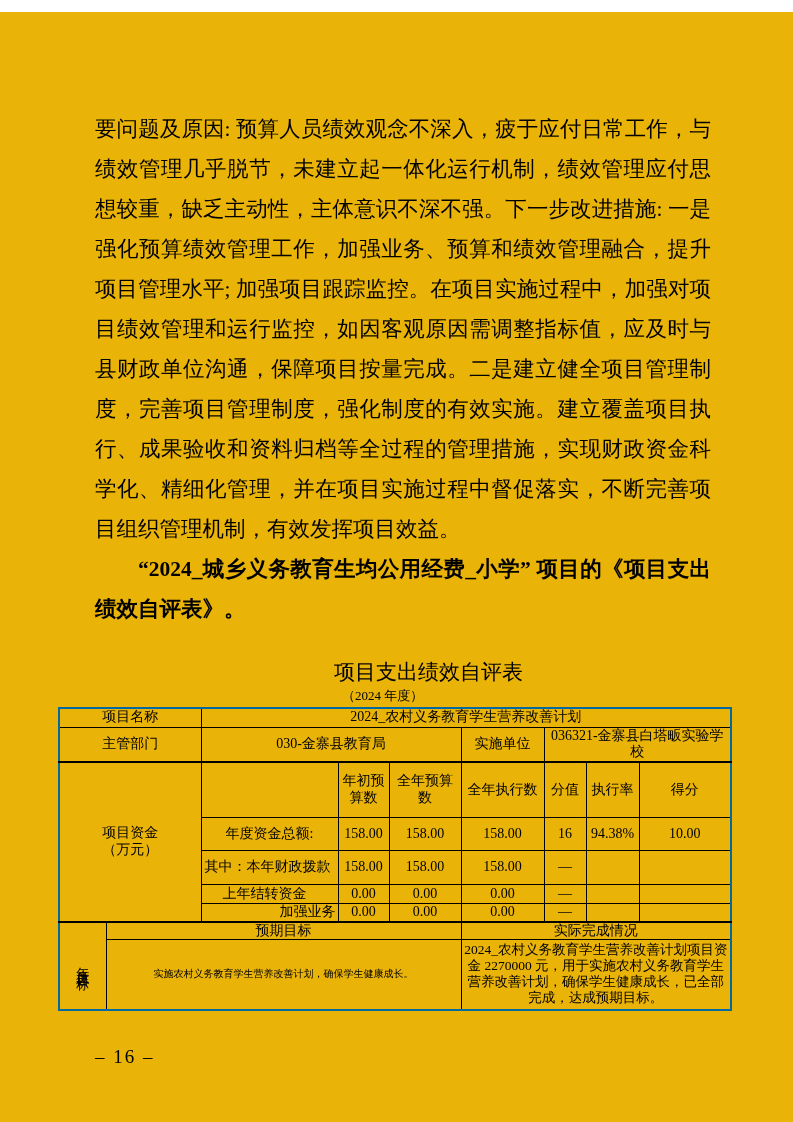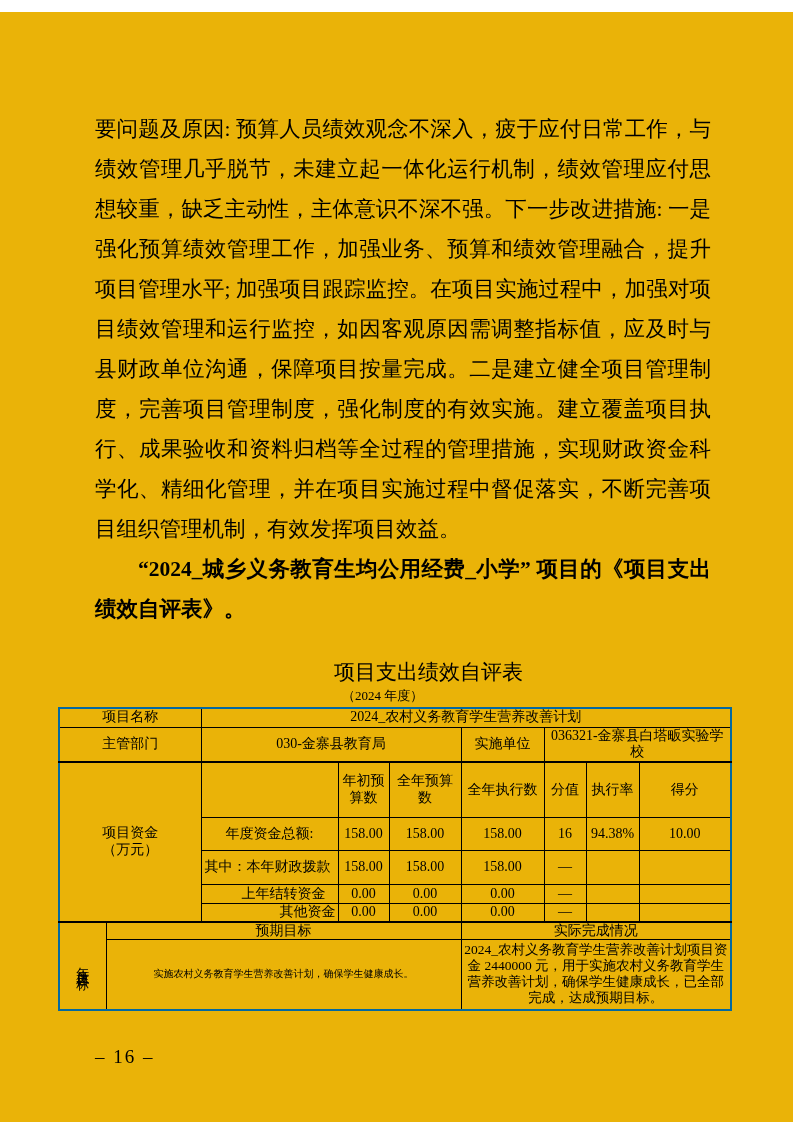--- a/index.html
+++ b/index.html
@@ -58,21 +58,21 @@
     writing-mode:vertical-lr; text-orientation:upright;
     display:inline-block; font-size:13px; letter-spacing:2px; line-height:1;
   }
   .num { word-break:break-all; }
   .c-init, .c-rate { padding:0 7px; }
   .c-ann, .c-exec { padding:0 5px; }
   .c-pts, .c-score { padding:0 2px; }
 
   .r4 .rowlab { text-align:center; }
   .r5 .rowlab { text-align:left; padding:0 3px;margin-left:43px; }
-  .r6 .rowlab { text-align:right; padding-right:12px;margin-top:23px; }
+  .r6 .rowlab { padding-right:12px;margin-top:23px; }
   .r7 .rowlab { text-align:right; padding-right:2px; }
 
   .goal-exp { font-size:10px; padding:0 4px; }
   .goal-act {
     font-size:13.5px; text-align:justify; vertical-align:top;
     padding:2px 10px; line-height:16.5px;
   }
 
   .pagenum {
     position:absolute; left:95px; top:1034px;
@@ -147,35 +147,35 @@
       <tr class="r6">
         <td class="rowlab">上年结转资金</td>
         <td class="c-init num">0.00</td>
         <td class="c-ann num">0.00</td>
         <td class="c-exec num">0.00</td>
         <td class="c-pts num">—</td>
         <td class="c-rate num"></td>
         <td class="c-score num"></td>
       </tr>
       <tr class="r7">
-        <td class="rowlab">其他资金</td>
+        <td class="rowlab">加强业务</td>
         <td class="c-init num">0.00</td>
         <td class="c-ann num">0.00</td>
         <td class="c-exec num">0.00</td>
         <td class="c-pts num">—</td>
         <td class="c-rate num"></td>
         <td class="c-score num"></td>
       </tr>
       <tr class="r8">
         <td rowspan="2" class="vert"><span>年度总体目标</span></td>
         <td colspan="4">预期目标</td>
         <td colspan="4">实际完成情况</td>
       </tr>
       <tr class="r9">
         <td colspan="4" class="goal-exp">实施农村义务教育学生营养改善计划，确保学生健康成长。</td>
-        <td colspan="4" class="goal-act">2024_农村义务教育学生营养改善计划项目资金 2440000 元，用于实施农村义务教育学生营养改善计划，确保学生健康成长，已全部完成，达成预期目标。</td>
+        <td colspan="4" class="goal-act">2024_农村义务教育学生营养改善计划项目资金 2270000 元，用于实施农村义务教育学生营养改善计划，确保学生健康成长，已全部完成，达成预期目标。</td>
       </tr>
     </tbody>
   </table>
 
   <div class="pagenum">– 16 –</div>
 
 </div>
 
 </body></html>

